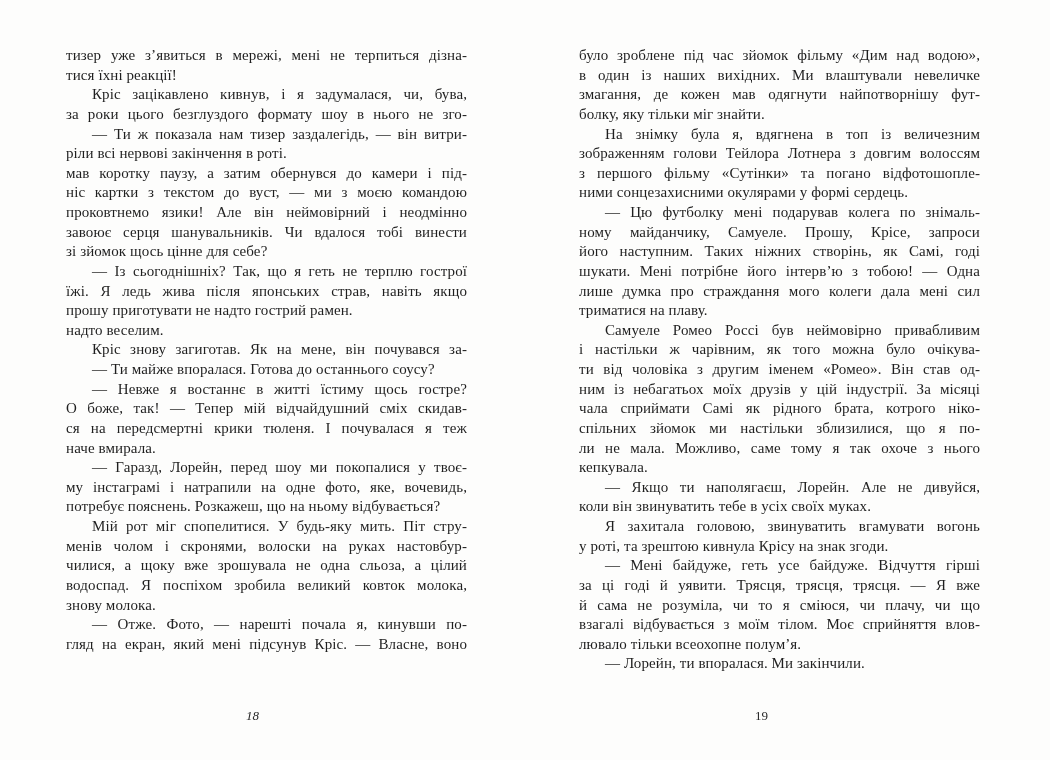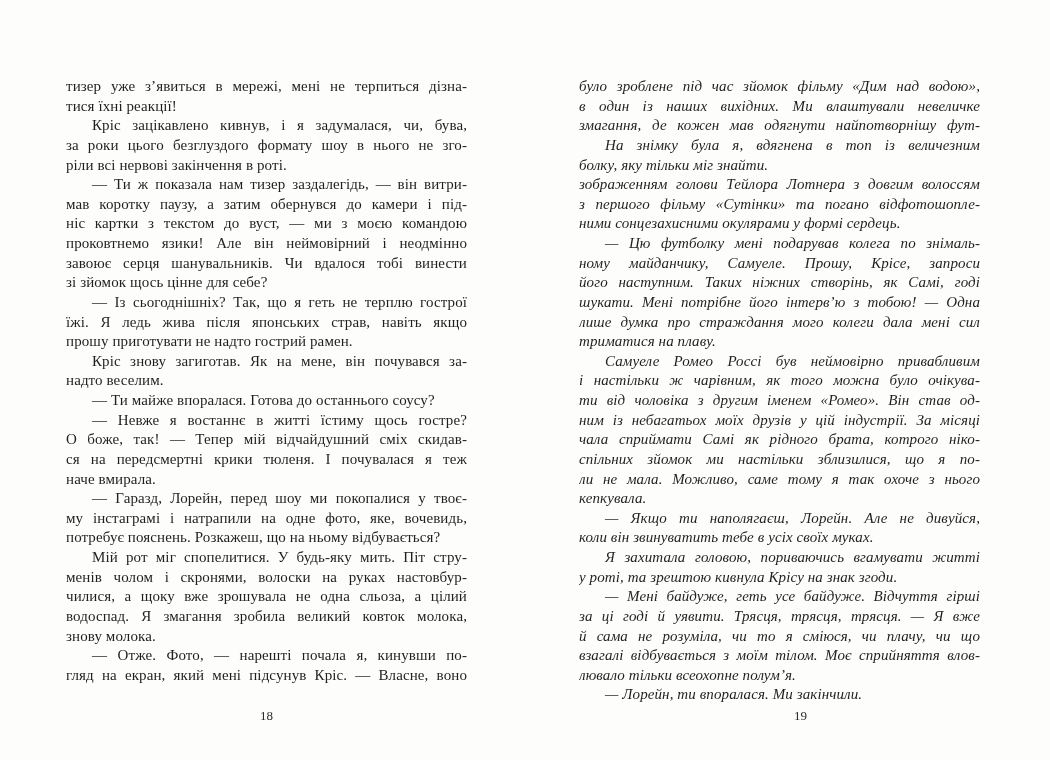--- a/index.html
+++ b/index.html
@@ -13,25 +13,25 @@
     position: relative;
     overflow: hidden;
     font-family: "Liberation Serif", serif;
   }
   .spread {
     position: absolute;
     inset: 0;
   }
   .page-col {
     position: absolute;
-    top: 77px;
+    top: 46px;
     width: 401px;
   }
   .page-col.left  { left: 66px; }
-  .page-col.right { left: 579px; font-style: italic; }
+  .page-col.right { left: 579px; }
   .line {
     font-size: 15px;
     line-height: 19.63px;
     height: 19.63px;
     overflow: hidden;
     color: #1f1f1f;
     text-align: justify;
     text-align-last: justify;
     text-justify: inter-word;
     letter-spacing: 0.1px;
@@ -39,87 +39,87 @@
   .line.indent { padding-left: 26px; }
   .line.end    { text-align-last: left; }
   .pagenum {
     position: absolute;
     top: 708px;
     width: 401px;
     text-align: center;
     font-size: 13px;
     color: #2a2a2a;
   }
-  .pagenum.left  { left: 66px; }
-  .pagenum.right { left: 600px; }
+  .pagenum.left  { left: 52px; font-style: italic; }
+  .pagenum.right { left: 561px; }
 </style>
 </head>
 <body>
 
 <div class="spread">
   <div class="page-col left">
       <div class="line">тизер уже з’явиться в мережі, мені не терпиться дізна-</div>
       <div class="line end">тися їхні реакції!</div>
       <div class="line indent">Кріс зацікавлено кивнув, і я задумалася, чи, бува,</div>
       <div class="line">за роки цього безглуздого формату шоу в нього не зго-</div>
+      <div class="line indent">— Ти ж показала нам тизер заздалегідь, — він витри-</div>
       <div class="line end">ріли всі нервові закінчення в роті.</div>
-      <div class="line indent">— Ти ж показала нам тизер заздалегідь, — він витри-</div>
       <div class="line">мав коротку паузу, а затим обернувся до камери і під-</div>
       <div class="line">ніс картки з текстом до вуст, — ми з моєю командою</div>
       <div class="line">проковтнемо язики! Але він неймовірний і неодмінно</div>
       <div class="line">завоює серця шанувальників. Чи вдалося тобі винести</div>
       <div class="line end">зі зйомок щось цінне для себе?</div>
       <div class="line indent">— Із сьогоднішніх? Так, що я геть не терплю гострої</div>
       <div class="line">їжі. Я ледь жива після японських страв, навіть якщо</div>
       <div class="line end">прошу приготувати не надто гострий рамен.</div>
+      <div class="line end">надто веселим.</div>
       <div class="line indent">Кріс знову загиготав. Як на мене, він почувався за-</div>
-      <div class="line end">надто веселим.</div>
       <div class="line indent end">— Ти майже впоралася. Готова до останнього соусу?</div>
       <div class="line indent">— Невже я востаннє в житті їстиму щось гостре?</div>
       <div class="line">О боже, так! — Тепер мій відчайдушний сміх скидав-</div>
       <div class="line">ся на передсмертні крики тюленя. І почувалася я теж</div>
       <div class="line end">наче вмирала.</div>
       <div class="line indent">— Гаразд, Лорейн, перед шоу ми покопалися у твоє-</div>
       <div class="line">му інстаграмі і натрапили на одне фото, яке, вочевидь,</div>
       <div class="line end">потребує пояснень. Розкажеш, що на ньому відбувається?</div>
       <div class="line indent">Мій рот міг спопелитися. У будь-яку мить. Піт стру-</div>
       <div class="line">менів чолом і скронями, волоски на руках настовбур-</div>
       <div class="line">чилися, а щоку вже зрошувала не одна сльоза, а цілий</div>
-      <div class="line">водоспад. Я змагання зробила великий ковток молока,</div>
+      <div class="line">водоспад. Я поспіхом зробила великий ковток молока,</div>
       <div class="line end">знову молока.</div>
       <div class="line indent">— Отже. Фото, — нарешті почала я, кинувши по-</div>
       <div class="line">гляд на екран, який мені підсунув Кріс. — Власне, воно</div>
     </div>
 
   <div class="page-col right">
       <div class="line">було зроблене під час зйомок фільму «Дим над водою»,</div>
       <div class="line">в один із наших вихідних. Ми влаштували невеличке</div>
       <div class="line">змагання, де кожен мав одягнути найпотворнішу фут-</div>
+      <div class="line end">болку, яку тільки міг знайти.</div>
       <div class="line indent">На знімку була я, вдягнена в топ із величезним</div>
-      <div class="line end">болку, яку тільки міг знайти.</div>
       <div class="line">зображенням голови Тейлора Лотнера з довгим волоссям</div>
       <div class="line">з першого фільму «Сутінки» та погано відфотошопле-</div>
       <div class="line end">ними сонцезахисними окулярами у формі сердець.</div>
       <div class="line indent">— Цю футболку мені подарував колега по знімаль-</div>
       <div class="line">ному майданчику, Самуеле. Прошу, Крісе, запроси</div>
       <div class="line">його наступним. Таких ніжних створінь, як Самі, годі</div>
       <div class="line">шукати. Мені потрібне його інтерв’ю з тобою! — Одна</div>
       <div class="line">лише думка про страждання мого колеги дала мені сил</div>
       <div class="line end">триматися на плаву.</div>
       <div class="line indent">Самуеле Ромео Россі був неймовірно привабливим</div>
       <div class="line">і настільки ж чарівним, як того можна було очікува-</div>
       <div class="line">ти від чоловіка з другим іменем «Ромео». Він став од-</div>
       <div class="line">ним із небагатьох моїх друзів у цій індустрії. За місяці</div>
       <div class="line">чала сприймати Самі як рідного брата, котрого ніко-</div>
       <div class="line">спільних зйомок ми настільки зблизилися, що я по-</div>
       <div class="line">ли не мала. Можливо, саме тому я так охоче з нього</div>
       <div class="line end">кепкувала.</div>
       <div class="line indent">— Якщо ти наполягаєш, Лорейн. Але не дивуйся,</div>
       <div class="line end">коли він звинуватить тебе в усіх своїх муках.</div>
-      <div class="line indent">Я захитала головою, пориваючись вгамувати житті</div>
+      <div class="line indent">Я захитала головою, звинуватить вгамувати вогонь</div>
       <div class="line end">у роті, та зрештою кивнула Крісу на знак згоди.</div>
       <div class="line indent">— Мені байдуже, геть усе байдуже. Відчуття гірші</div>
       <div class="line">за ці годі й уявити. Трясця, трясця, трясця. — Я вже</div>
       <div class="line">й сама не розуміла, чи то я сміюся, чи плачу, чи що</div>
       <div class="line">взагалі відбувається з моїм тілом. Моє сприйняття влов-</div>
       <div class="line end">лювало тільки всеохопне полум’я.</div>
       <div class="line indent end">— Лорейн, ти впоралася. Ми закінчили.</div>
     </div>
 
   <div class="pagenum left">18</div>

